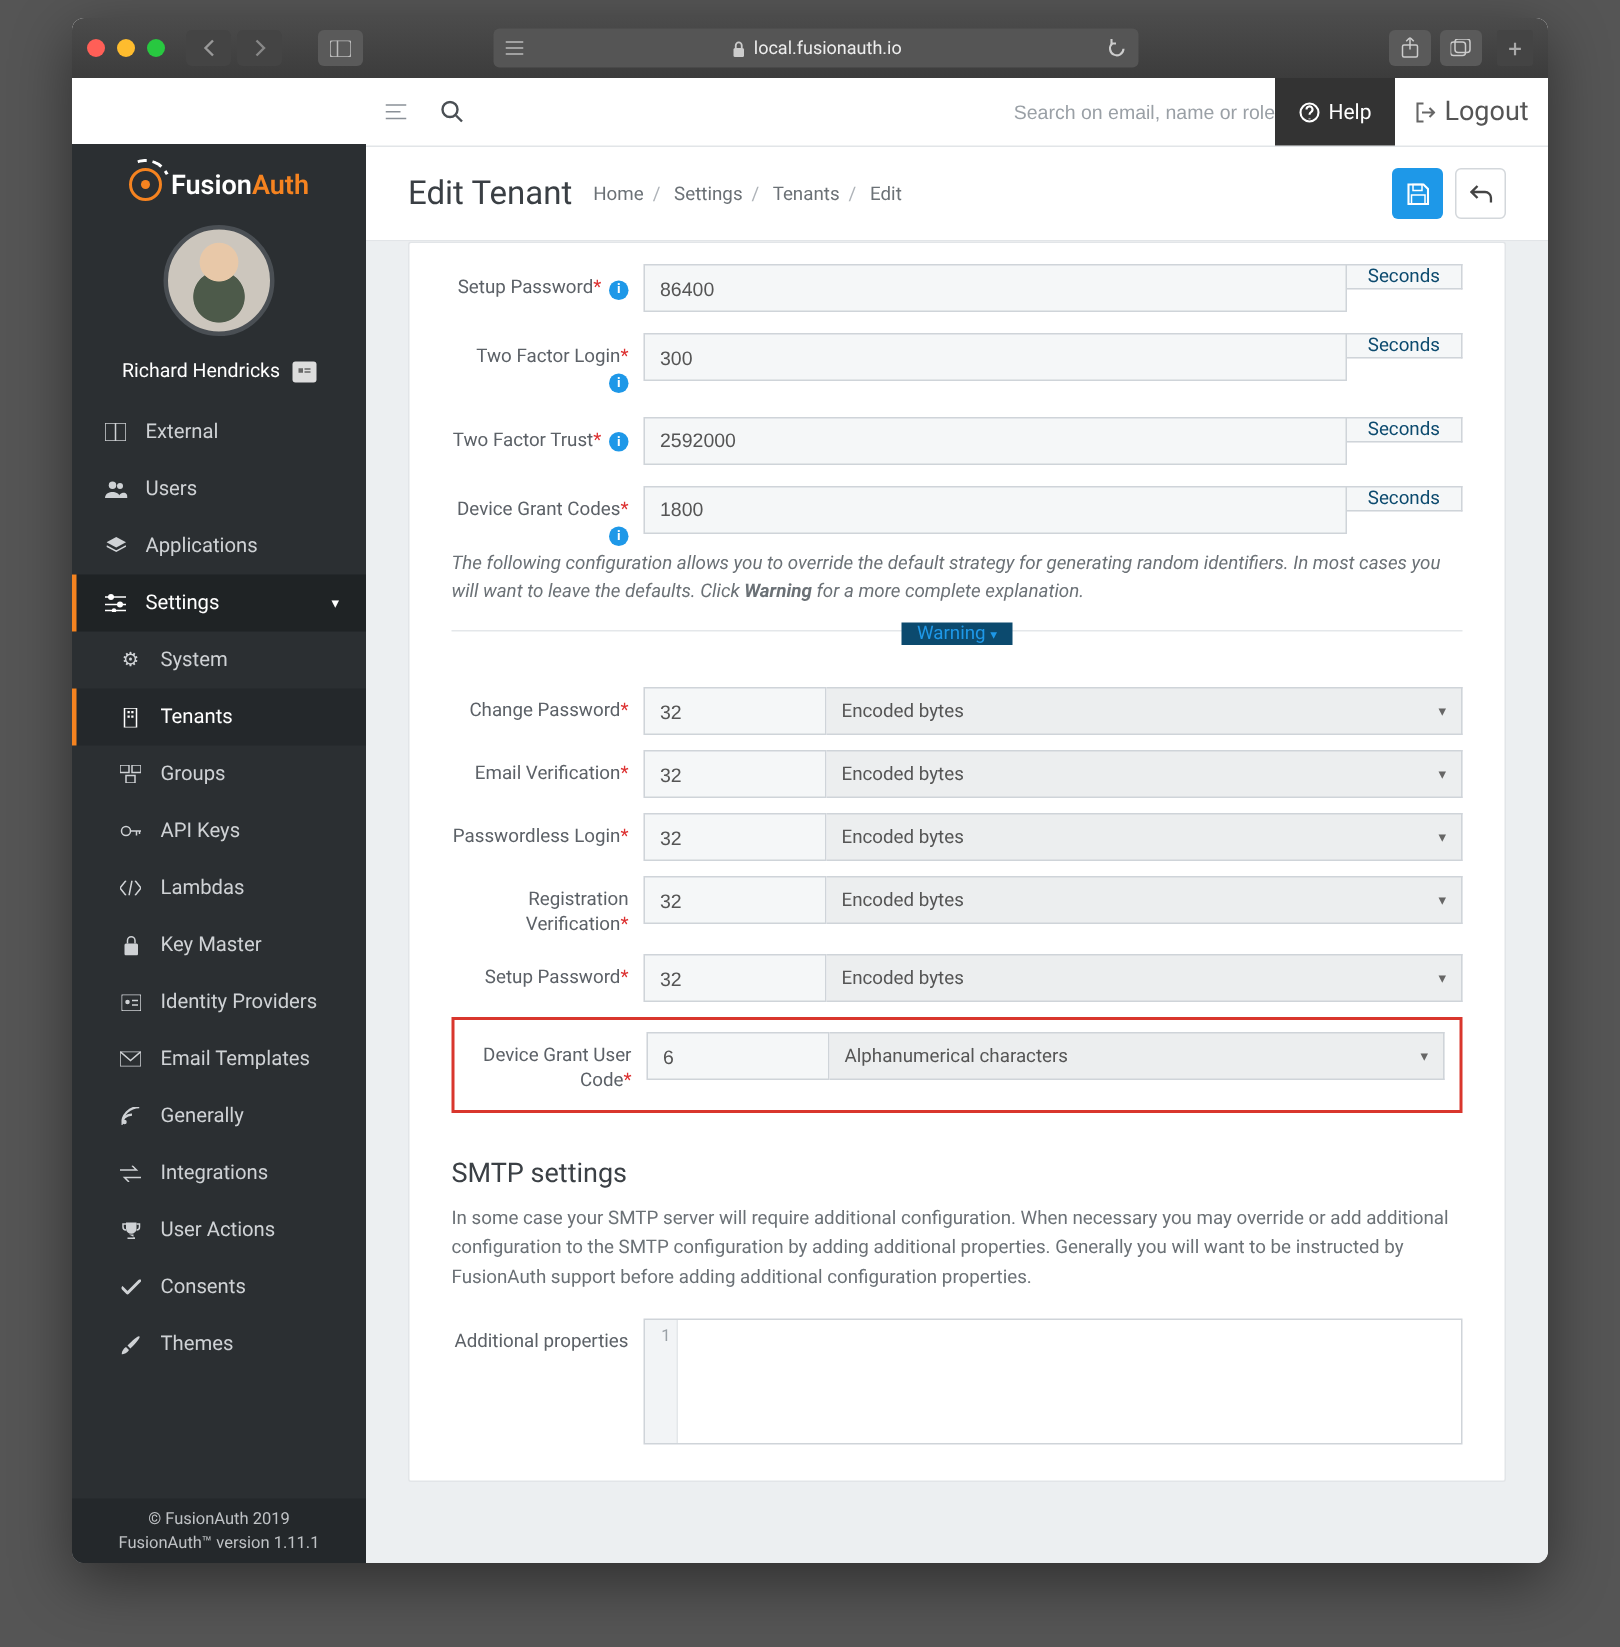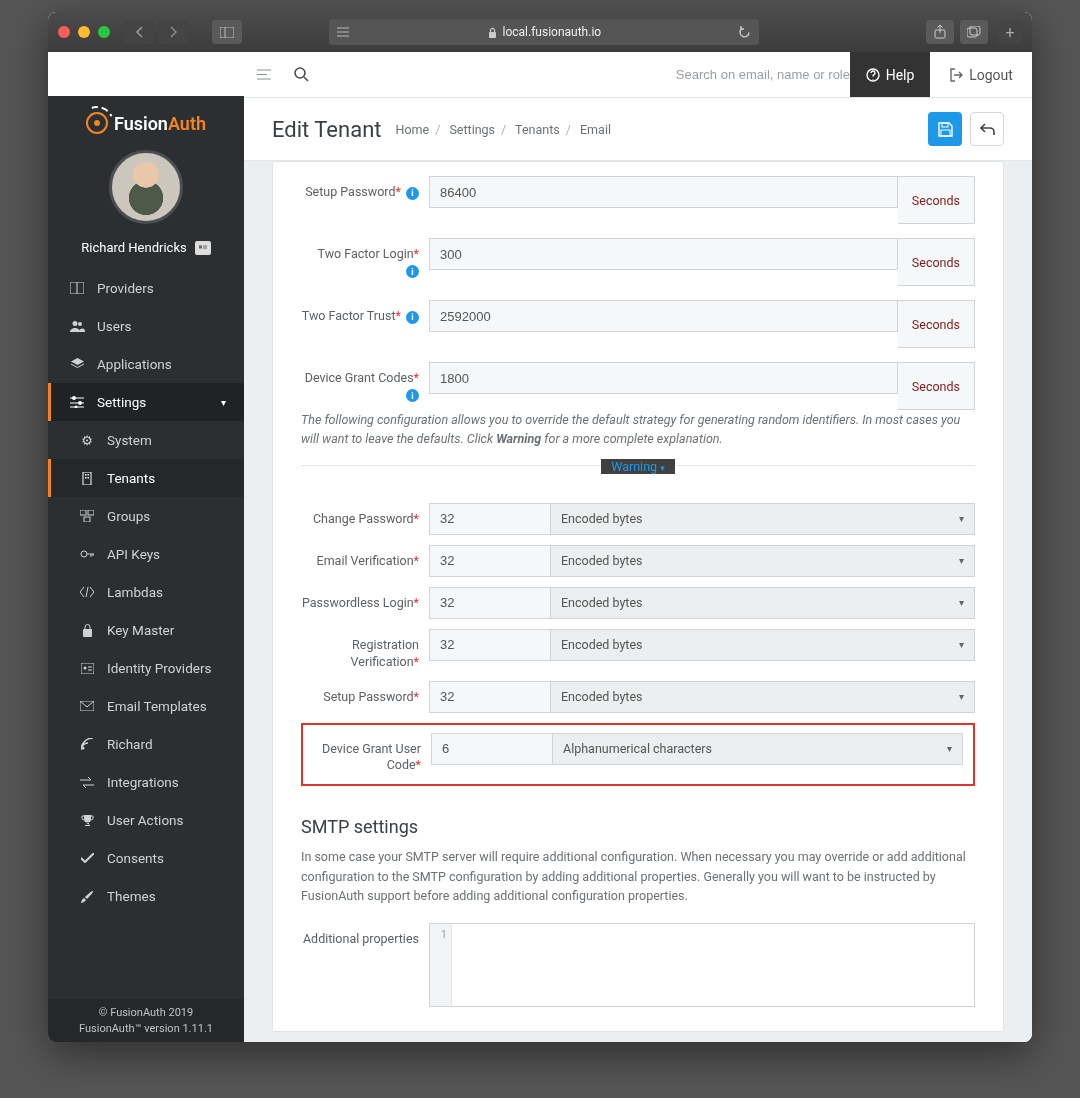--- a/index.html
+++ b/index.html
@@ -41,44 +41,44 @@
   .nav-icon{ width:16px; display:inline-flex; justify-content:center; font-size:13px;}
   .sidebar-footer{ margin-top:auto; background:#24282b; text-align:center; font-size:11px; color:#bfc2c5; padding:6px 4px; line-height:1.4;}
   
   .main { flex:1; background:#eceff1; display:flex; flex-direction:column; overflow:hidden;}
   .topbar{ height:46px; background:#fff; border-bottom:1px solid #e2e5e8; display:flex; align-items:center;}
   .hamburger{ width:40px; display:flex; justify-content:center; color:#8a9097; font-size:13px;}
   .search-wrap{ flex:1; display:flex; align-items:center; gap:10px; padding-left:10px;}
   .search-input{ border:none; outline:none; flex:1; font-size:13px; color:#333;text-align:right;}
   .search-input::placeholder{color:#9aa0a6;}
   .help-btn{ width:80px; background:#333; color:#fff; height:100%; display:flex; align-items:center; justify-content:center; gap:6px; font-size:14px;}
-  .logout-btn{ width:102px; background:#fff; color:#555; display:flex; align-items:center; justify-content:center; gap:6px; font-size:14px;}
+  .logout-btn{ width:102px; background:#fff; color:#555; display:flex; align-items:center; justify-content:center; gap:6px; font-size:18px;}
   .page-hdr{ background:#fff; border-bottom:1px solid #e2e5e8; padding:14px 28px; display:flex; align-items:center;}
   .page-title{ font-size:22px; font-weight:400; color:#3a3f44; margin-right:14px;}
   .crumbs{ font-size:12.5px; color:#6b7176;}
   .crumbs span.sep{ margin:0 6px; color:#aeb3b8;}
   .hdr-actions{ margin-left:auto; display:flex; gap:8px;}
   .btn{ width:34px; height:34px; border-radius:4px; display:flex; align-items:center; justify-content:center; font-size:15px;}
   .btn.primary{ background:#1e98e8; color:#fff;}
   .btn.secondary{ background:#fff; border:1px solid #d3d7db; color:#555;}
   .content{ flex:1; overflow:auto; padding:0 28px 40px;}
   .card{ background:#fff; border:1px solid #e2e5e8; border-radius:2px; margin-top:0; padding: 14px 28px 24px;}
   .form-row{ display:flex; align-items:flex-start; margin-top:14px;}
   .form-row:first-child{margin-top:0;}
   .flabel{ width:128px; text-align:right; font-size:12.5px; color:#5c6167; padding-top:8px; padding-right:10px; line-height:1.35;}
   .req{ color:#d33;}
   .info-i{ display:inline-flex; width:13px; height:13px; border-radius:50%; background:#1e98e8; color:#fff; font-size:9px; align-items:center; justify-content:center; margin-left:2px; font-style:normal; font-weight:bold;}
   .finput-wrap{ flex:1; display:flex;}
   .finput{ flex:1; border:1px solid #cfd4d9; background:#f5f7f8; height:32px; padding:0 10px; font-size:13px; color:#555;}
-  .suffix{ border:1px solid #cfd4d9; border-left:none; background:#f5f7f8; height:48px; padding:0 14px; display:flex; align-items:center; font-size:12.5px; color:#7f1d1d;}
+  .suffix{ border:1px solid #cfd4d9; border-left:none; background:#f5f7f8; height:17px; padding:0 14px; display:flex; align-items:center; font-size:12.5px; color:#0c4a6e;}
   h3.section{ font-size:18px; font-weight:400; color:#3b4045; margin:30px 0 10px;}
   .section-desc{ font-size:12.5px; font-style:italic; color:#6b7176; line-height:1.55;}
   .section-desc b{ font-style:italic;}
   .hr-wrap{ position:relative; border-top:1px solid #e4e7ea; margin:16px 0 18px; text-align:center;}
-  .warning-link{ position:relative; top:-10px; background:#404040; padding:0 10px; color:#1e98e8; font-size:12.5px;}
+  .warning-link{ position:relative; top:-10px; background:#0c4a6e; padding:0 10px; color:#1e98e8; font-size:12.5px;}
   .dual-row{ display:flex; align-items:flex-start; margin-top:10px;}
   .dual-row .num{ width:122px; border:1px solid #cfd4d9; background:#f5f7f8; height:32px; padding:0 10px; font-size:13px; color:#555;}
   .dual-row .sel{ flex:1; border:1px solid #cfd4d9; border-left:none; background:#eceeef; height:32px; padding:0 10px; font-size:12.5px; color:#555; display:flex; align-items:center; position:relative;}
   .sel .caret{ position:absolute; right:10px; font-size:10px; color:#666;}
   .highlight-box{ border:2px solid #d9362d; padding:8px 10px 10px; margin-top:10px;}
   .highlight-box .dual-row{margin-top:0;}
   .textarea-wrap{ flex:1; border:1px solid #cfd4d9; background:#fff; height:84px; display:flex;}
   .gutter{ width:22px; background:#f2f4f6; border-right:1px solid #e4e7ea; font-size:11px; color:#9aa0a6; text-align:right; padding:4px 4px 0 0;}
   svg{display:block;}
 </style>
@@ -173,21 +173,21 @@
           </span>
         </div>
         <div class="nav">
           <div class="nav-item">
             <span class="nav-icon">
                 <svg width="14" height="12">
                   <rect width="14" height="12" fill="none" stroke="#cfd2d5"></rect>
                   <line x1="7" y1="0" x2="7" y2="12" stroke="#cfd2d5"></line>
                 </svg>
               </span>
-            <span>Providers</span>
+            <span>External</span>
           </div>
           <div class="nav-item">
             <span class="nav-icon">
                 <svg width="15" height="12">
                   <circle cx="5" cy="3.5" r="2.5" fill="#cfd2d5"></circle>
                   <circle cx="10" cy="4" r="2" fill="#cfd2d5"></circle>
                   <path d="M0 12c0-3 3-4 5-4s5 1 5 4" fill="#cfd2d5"></path>
                   <path d="M9 12c0-2.5 2-3.5 3.5-3.5S15 9.5 15 12" fill="#cfd2d5"></path>
                 </svg>
               </span>
@@ -291,21 +291,21 @@
                 </span>
                 <span>Email Templates</span>
               </div>
             <div class="nav-item">
                 <span class="nav-icon">
                   <svg width="12" height="12">
                     <path d="M0 12a12 12 0 0112-12M0 12a7 7 0 017-7" fill="none" stroke="#cfd2d5" stroke-width="1.5"></path>
                     <circle cx="2" cy="10" r="1.5" fill="#cfd2d5"></circle>
                   </svg>
                 </span>
-                <span>Richard</span>
+                <span>Generally</span>
               </div>
             <div class="nav-item">
                 <span class="nav-icon">
                   <svg width="14" height="11">
                     <path d="M0 3h11l-3-3M14 8H3l3 3" fill="none" stroke="#cfd2d5"></path>
                   </svg>
                 </span>
                 <span>Integrations</span>
               </div>
             <div class="nav-item">
@@ -377,21 +377,21 @@
             <span>Logout</span>
           </div>
         </div>
 
         <div class="page-hdr">
           <div class="page-title">Edit Tenant</div>
           <div class="crumbs">
             <span>Home</span><span class="sep">/</span>
             <span>Settings</span><span class="sep">/</span>
             <span>Tenants</span><span class="sep">/</span>
-            <span>Email</span>
+            <span>Edit</span>
           </div>
           <div class="hdr-actions">
             <div class="btn primary">
               <svg width="15" height="15">
                   <path d="M1 1h10l3 3v10H1z" fill="none" stroke="#fff" stroke-width="1.4"></path>
                   <rect x="4" y="1" width="6" height="4" fill="none" stroke="#fff"></rect>
                   <rect x="3" y="8" width="9" height="6" fill="none" stroke="#fff"></rect>
                 </svg>
             </div>
             <div class="btn secondary">

